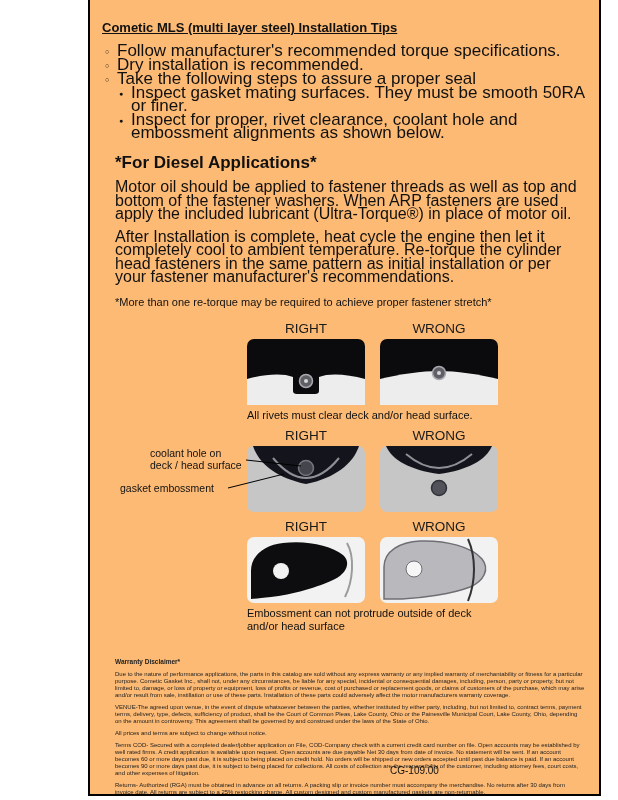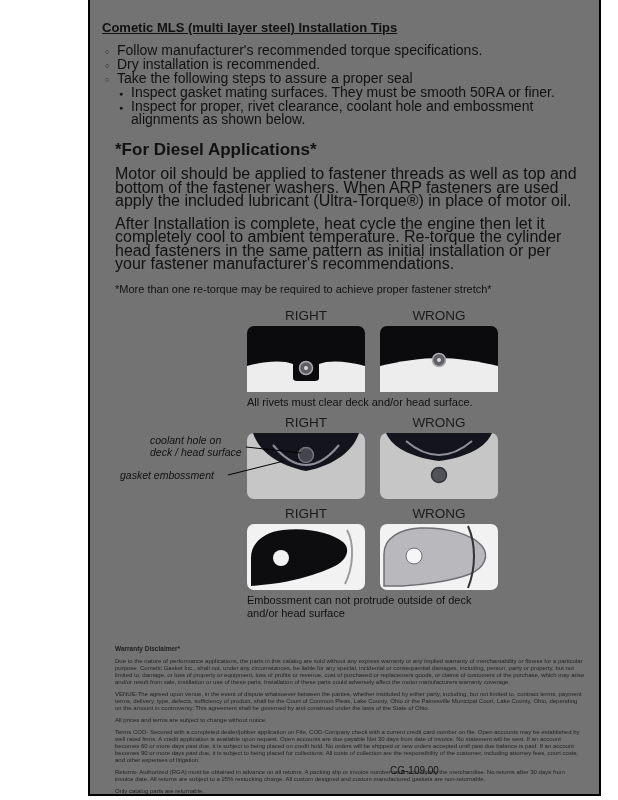--- a/index.html
+++ b/index.html
@@ -1,37 +1,37 @@
 <!DOCTYPE html>
 <html><head>
 <meta charset="utf-8">
 <style>
   html,body{margin:0;padding:0;background:#fff;}
   body{width:618px;height:800px;font-family:"Liberation Sans","DejaVu Sans",sans-serif;color:#111;}
   .frame{position:relative;margin-left:88px;width:513px;height:796px;box-sizing:border-box;
          border-left:2.5px solid #000;border-right:2.5px solid #000;border-bottom:2.5px solid #000;
-         padding:20px 0 0 10px;overflow:hidden;background:#737373;}
+         padding:20px 0 0 10px;overflow:hidden;background:#fdba74;}
   .title{font-size:13px;font-weight:bold;text-decoration:underline;margin:0 0 9px 2px;}
-  ul.tips{list-style:none;margin:0;padding:0;font-size:14px;line-height:13px;}
+  ul.tips{list-style:none;margin:0;padding:0;font-size:17px;line-height:13px;}
   ul.tips li{position:relative;padding-left:12px;margin:0 0 1px 5px;}
   ul.tips li.lvl1::before{content:"○";position:absolute;left:0;top:1px;font-size:7px;}
   ul.tips li.lvl2{margin-left:19px;}
   ul.tips li.lvl2::before{content:"●";position:absolute;left:0;top:1px;font-size:7px;}
   .diesel-heading{font-size:17px;font-weight:bold;margin:14px 0 7px 15px;}
   .body-para{font-size:16px;line-height:13.5px;margin:0 14px 9px 15px;max-width:473px;}
   .note{font-size:11px;margin:12px 0 13px 15px;}
   .diag-row{position:relative;margin-bottom:7px;}
   .rw-labels{display:flex;margin-left:147px;width:251px;font-size:13.5px;line-height:15px;color:#1a1a1a;margin-bottom:3px;}
   .rw-labels span{width:118px;text-align:center;}
   .rw-labels span + span{margin-left:15px;}
   .panels{display:flex;margin-left:147px;}
   .panel{width:118px;height:66px;}
   .panel + .panel{margin-left:15px;}
   .caption{font-size:11px;margin:4px 0 0 147px;max-width:238px;line-height:12.5px;}
-  .side-label{position:absolute;font-size:10.5px;line-height:11.5px;color:#111;font-style:italic;}
+  .side-label{position:absolute;font-size:10.5px;line-height:11.5px;color:#111;}
   .side-label.coolant{top:20px;left:50px;width:96px;}
   .side-label.emboss{top:55px;left:20px;width:110px;}
   .pointer-lines{position:absolute;left:0;top:0;pointer-events:none;}
   .disclaimer{margin:26px 14px 0 15px;font-size:6px;line-height:7px;color:#222;max-width:488px;}
   .disclaimer h3{font-size:6.5px;margin:0 0 6px 0;}
   .disclaimer p{margin:0 0 5px 0;}
   .disclaimer p.tight{margin:0;}
   .doc-number{position:absolute;left:300px;bottom:18px;font-size:10px;color:#111;}
 </style>
 </head>

